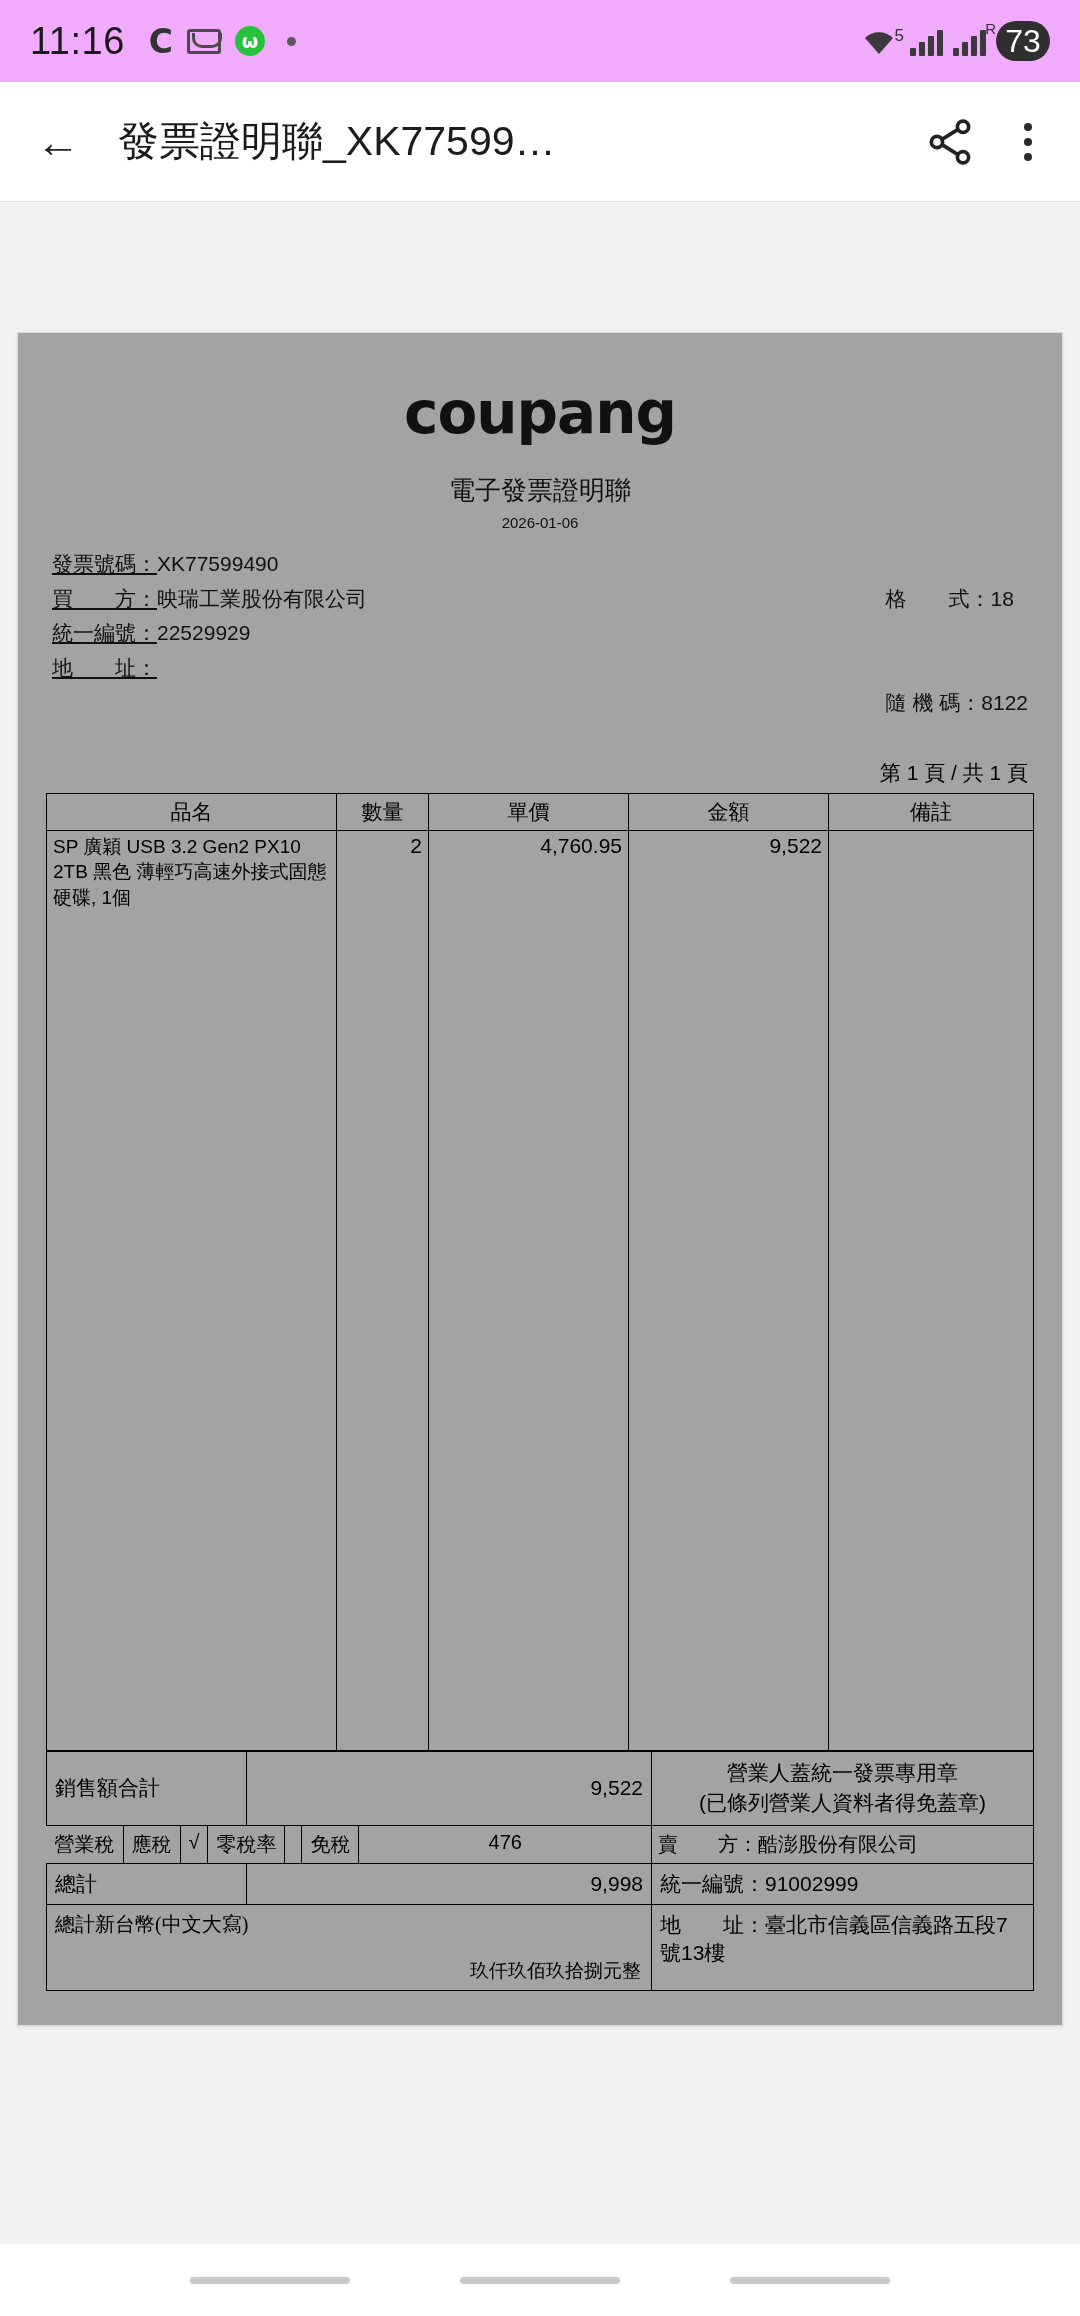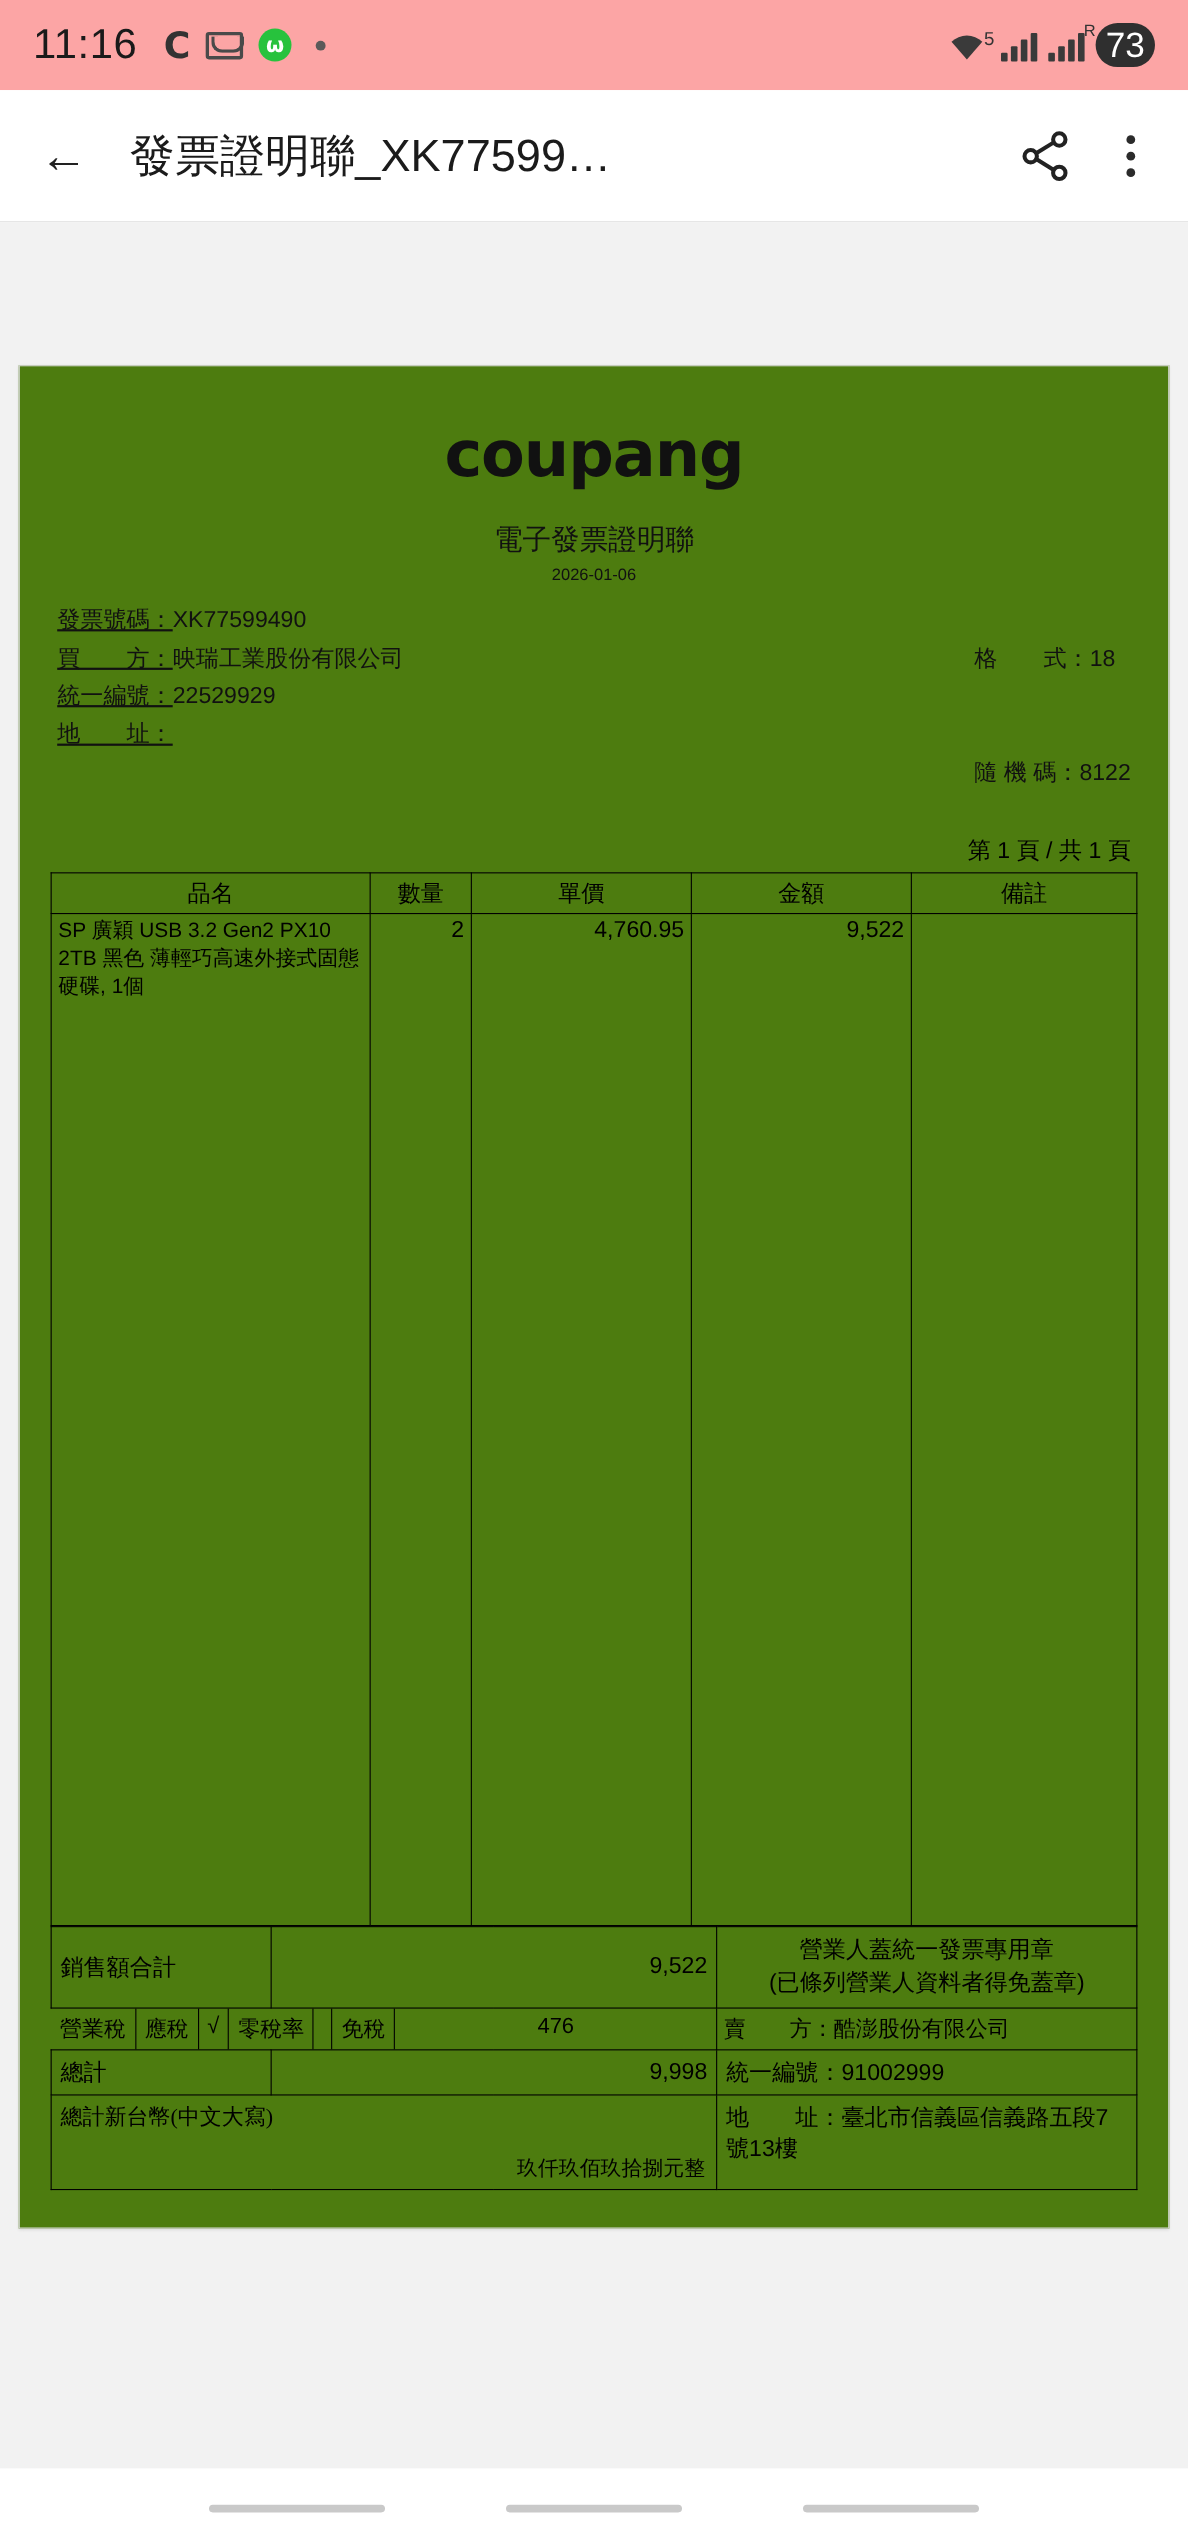--- a/index.html
+++ b/index.html
@@ -10,21 +10,21 @@
     font-family: "Liberation Sans", sans-serif;
     overflow: hidden;
   }
 
   
   .statusbar {
     height: 82px;
     display: flex;
     align-items: center;
     padding: 16px 30px;
-    background: #fca5a5;
+    background: #f0abfc;
   }
   .status-clock {
     font-size: 38px;
     color: #1a1a1a;
     letter-spacing: 0.5px;
   }
   .status-left-icons {
     display: flex;
     align-items: center;
     gap: 14px;
@@ -159,21 +159,21 @@
 
   
   .viewer {
     background: #f2f2f2;
     height: 2316px;
     padding-top: 130px;
   }
   .page {
     width: 1046px;
     margin: 0 auto;
-    background: #4d7c0f;
+    background: #a3a3a3;
     border: 1px solid #dcdcdc;
     box-shadow: 0 1px 3px rgba(0,0,0,0.10);
     padding: 26px 28px 34px 28px;
     font-family: "Liberation Sans", sans-serif;
   }
 
   .brand {
     text-align: center;
     font-size: 58px;
     font-weight: bold;

